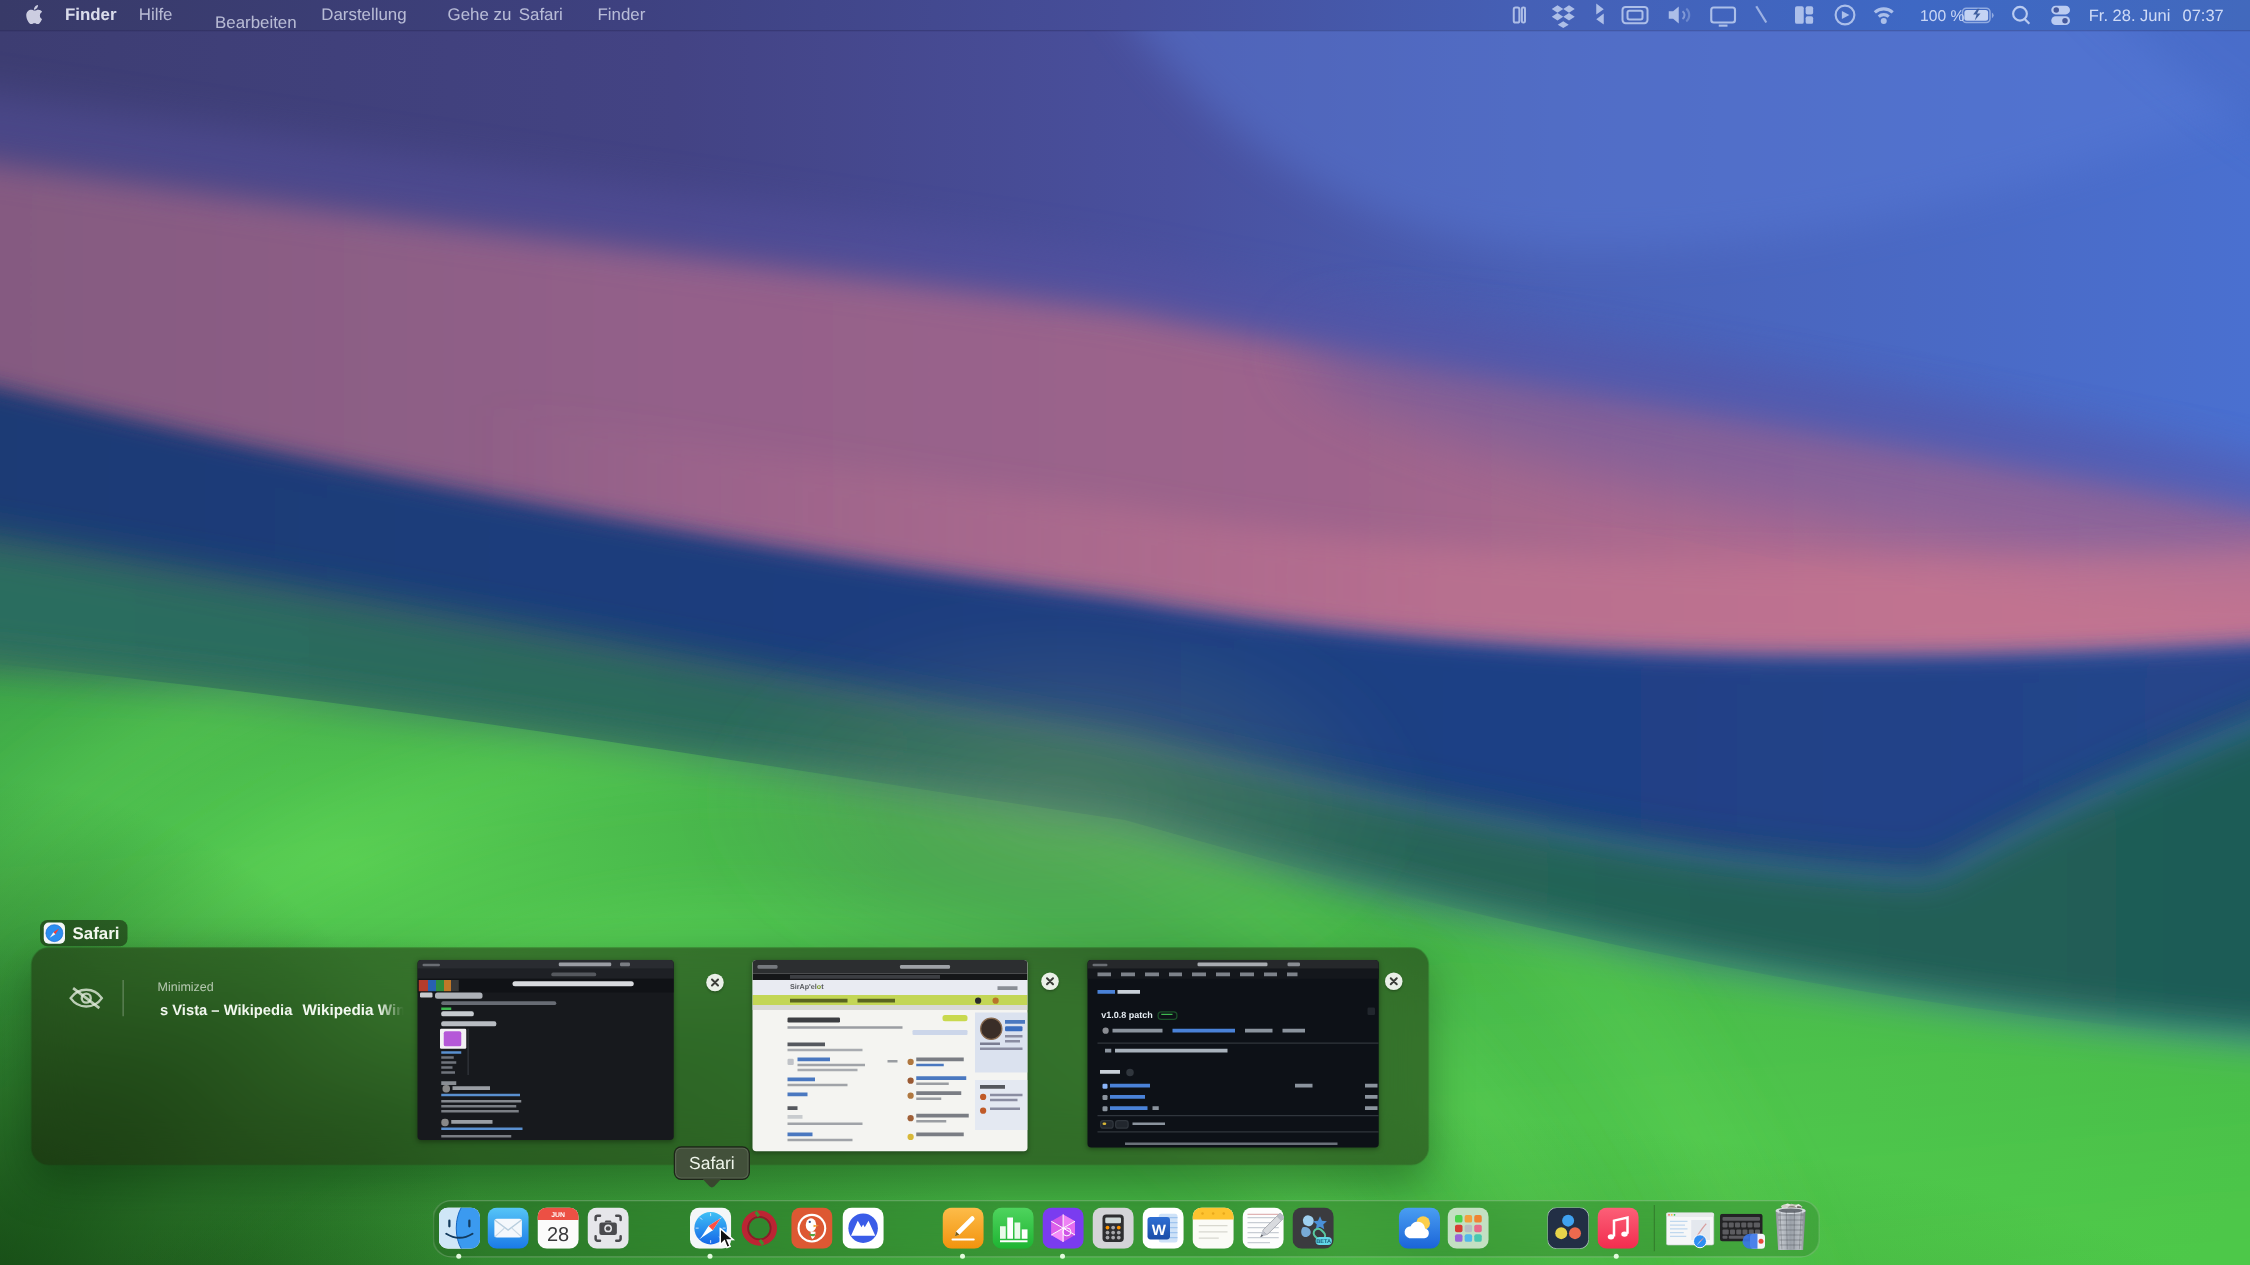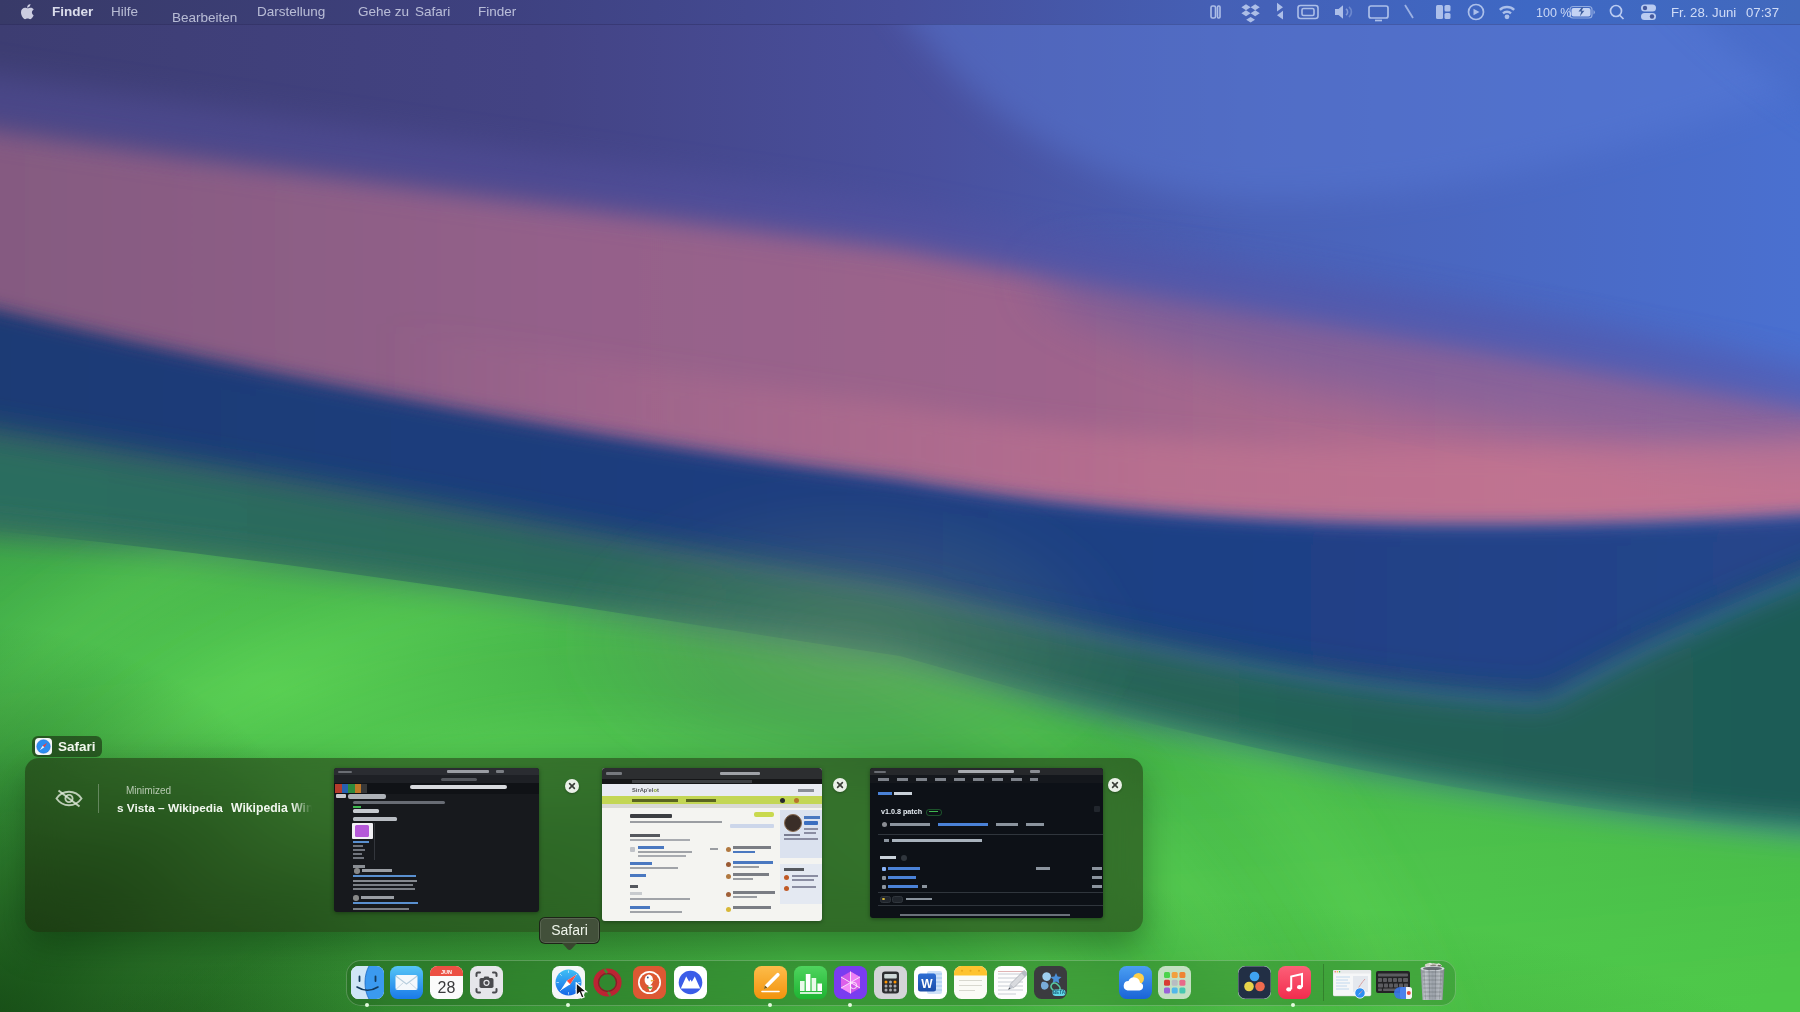--- a/index.html
+++ b/index.html
@@ -194,21 +194,21 @@
 
 <svg class="abs" style="left:55px;top:789px" width="28" height="19" viewBox="0 0 28 19">
   <g stroke="rgba(225,235,220,0.8)" stroke-width="1.9" fill="none">
     <path d="M1.5,9.5 C5,4.5 9.5,2.8 14,2.8 C18.5,2.8 23,4.5 26.5,9.5 C23,14.5 18.5,16.2 14,16.2 C9.5,16.2 5,14.5 1.5,9.5 Z"></path>
     <circle cx="14" cy="9.5" r="3.6"></circle>
     <path d="M3.5,1.5 L24.5,17.5" stroke-width="2.1"></path>
   </g>
 </svg>
 <div class="abs" style="left:98px;top:784px;width:1px;height:29px;background:rgba(255,255,255,0.28)"></div>
 <span class="abs" style="left:126px;top:785px;font-size:10px;color:rgba(238,244,234,0.7)">Minimized</span>
-<div class="abs" style="left:106px;top:800px;width:212px;height:18px;white-space:nowrap;overflow:hidden;-webkit-mask-image:linear-gradient(90deg,transparent 0,#000 12px,#000 186px,transparent 206px);mask-image:linear-gradient(90deg,transparent 0,#000 12px,#000 186px,transparent 206px);">
+<div class="abs" style="left:117px;top:800px;width:212px;height:18px;white-space:nowrap;overflow:hidden;-webkit-mask-image:linear-gradient(90deg,transparent 0,#000 12px,#000 186px,transparent 206px);mask-image:linear-gradient(90deg,transparent 0,#000 12px,#000 186px,transparent 206px);">
   <span style="position:absolute;left:11px;top:1px;font-size:11.8px;font-weight:700;color:rgba(252,255,250,0.95)">s Vista – Wikipedia</span>
   <span style="position:absolute;left:125px;top:1px;font-size:12.2px;font-weight:700;color:rgba(252,255,250,0.95)">Wikipedia Win</span>
 </div>
 
 <div class="abs" style="left:334px;top:768px;width:205px;height:144px;border-radius:3px;overflow:hidden;background:#17191d;box-shadow:0 1px 4px rgba(0,0,0,0.35)">
   <div class="abs" style="left:0;top:0;width:205px;height:7px;background:#2a2c31"></div>
   <div class="abs" style="left:4px;top:2.5px;width:14px;height:2px;border-radius:1px;background:#6a6d73"></div>
   <div class="abs" style="left:113px;top:2px;width:42px;height:2.5px;border-radius:1px;background:#9a9da3"></div>
   <div class="abs" style="left:162px;top:2px;width:8px;height:2.5px;border-radius:1px;background:#7a7d83"></div>
   <div class="abs" style="left:0;top:7px;width:205px;height:8px;background:#1e2025"></div>

